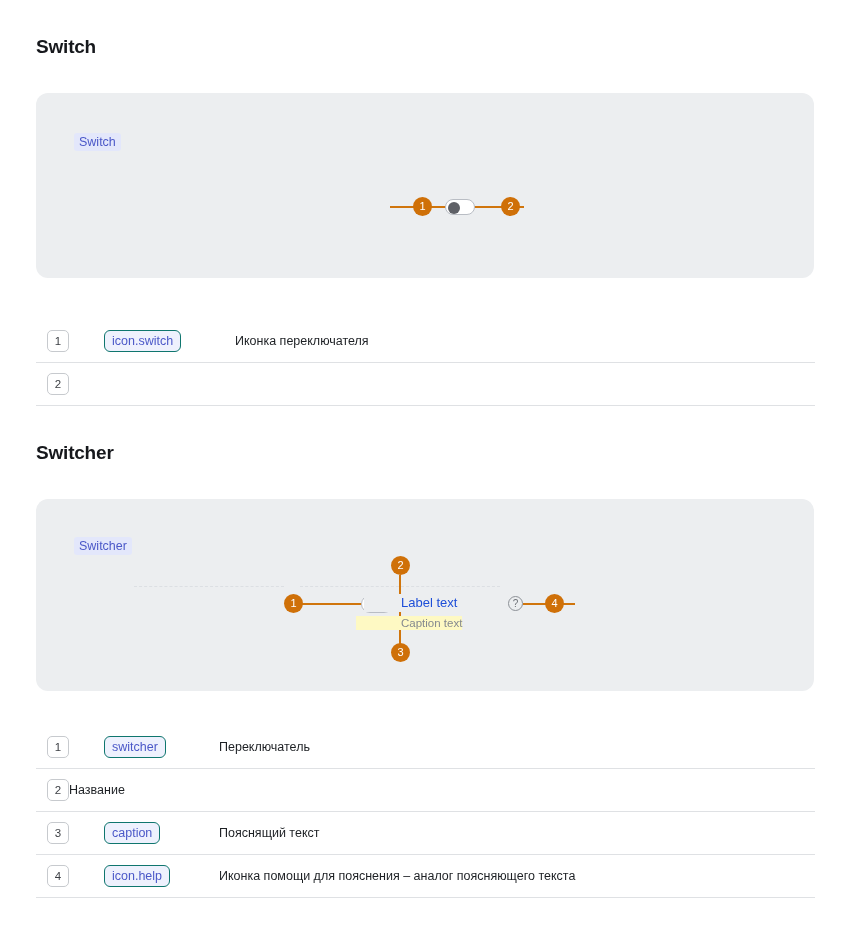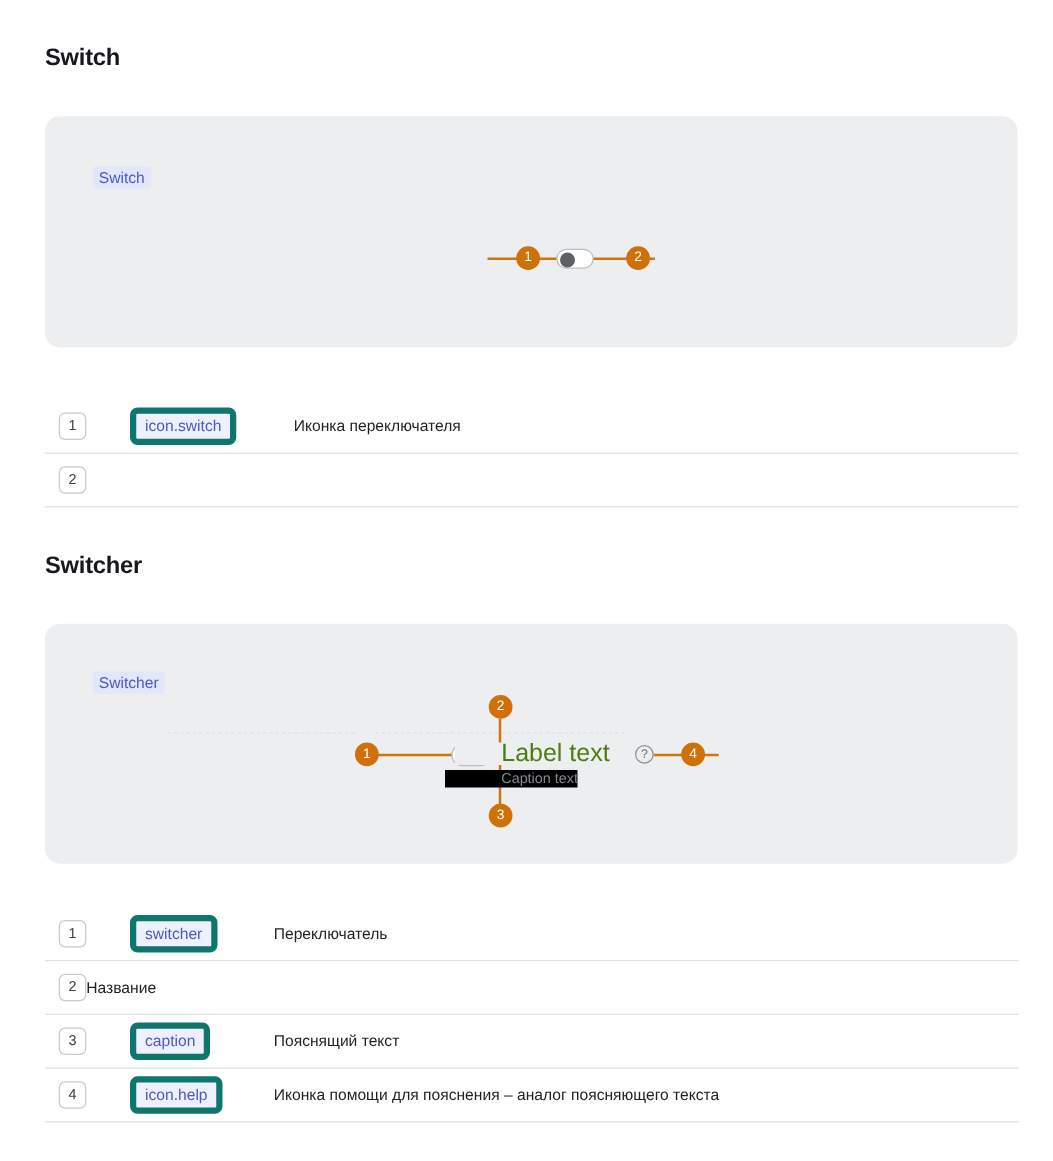--- a/index.html
+++ b/index.html
@@ -118,22 +118,22 @@
     position: absolute;
     left: 2px;
     top: 2px;
     width: 14px;
     height: 14px;
     border-radius: 50%;
     background: #5e6066;
   }
   .label-text {
     position: absolute;
-    font-size: 20px;
-    color: #4d7c0f;
+    font-size: 13px;
+    color: #1d4ed8;
     line-height: 18px;
     white-space: nowrap;
     z-index: 4;
   }
   .caption-text {
     position: absolute;
     font-size: 11.5px;
     color: #85898f;
     line-height: 14px;
     white-space: nowrap;
@@ -178,21 +178,21 @@
     border-radius: 5px;
     box-sizing: border-box;
     font-size: 11.5px;
     line-height: 20px;
     text-align: center;
     color: #3c3f44;
     flex: none;
   }
   .token {
     margin-left: 35px;
-    border: 5px solid #0f766e;
+    border: 1px solid #0f766e;
     background: #eef1fd;
     border-radius: 6px;
     color: #4b58c8;
     font-size: 12.5px;
     line-height: 16px;
     padding: 2px 7px;
     white-space: nowrap;
     flex: none;
   }
   .token-cell {
@@ -260,21 +260,21 @@
     <div class="leader h" style="left:265px; top:104px; width:62px;"></div>
 
     <div class="leader h" style="left:487px; top:104px; width:52px;"></div>
 
     <div class="sw-track" style="left:325px; top:96px;">
       <div class="sw-knob"></div>
     </div>
 
     <div class="label-text" style="left:328px; top:95px; padding-left:37px; background:#eceef0;">Label text</div>
 
-    <div class="caption-text" style="left:320px; top:117px; padding-left:45px; background:#000000;">Caption text</div>
+    <div class="caption-text" style="left:320px; top:117px; padding-left:45px; background:#fef9c3;">Caption text</div>
 
     <div class="help-icon" style="left:472px; top:97px;">?</div>
 
     <div class="marker" style="left:248px; top:95px;">1</div>
     <div class="marker" style="left:355px; top:57px;">2</div>
     <div class="marker" style="left:355px; top:144px;">3</div>
     <div class="marker" style="left:509px; top:95px;">4</div>
   </div>
 
   <div class="legend" id="legend-switcher">

